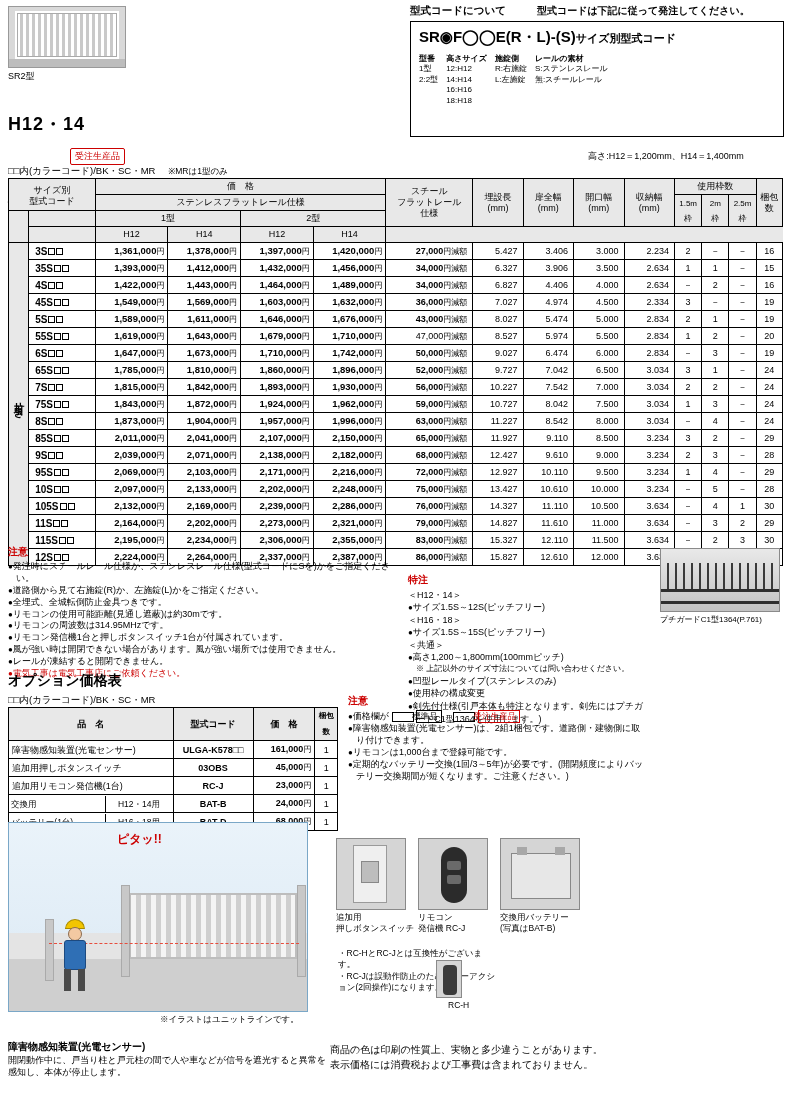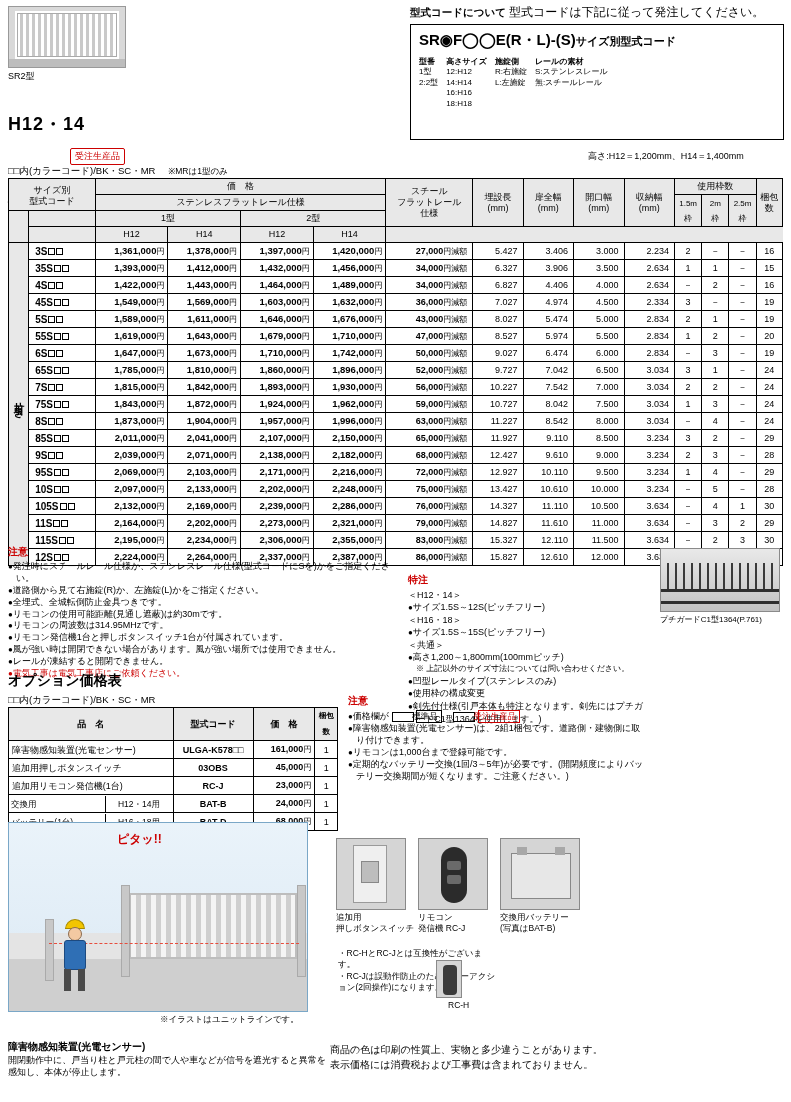--- a/index.html
+++ b/index.html
@@ -31,21 +31,21 @@
     position:absolute; left:0; bottom:0; width:100%; height:8px;
     background:#bdbdbd;
   }
   #prod-caption { left:8px; top:70px; font-size:9px; }
 
   #h1214 { left:8px; top:112px; font-size:18px; font-weight:bold; letter-spacing:1px;}
 
   
   #code-box { left:410px; top:4px; width:374px; height:138px; }
   #code-title { font-size:10.5px; font-weight:bold; }
-  #code-title .sub { font-weight:normal; font-size:12px; }
+  #code-title .sub { font-weight:bold; font-size:10px;margin-left:28px; }
   #code-inner {
     margin-top:3px; border:1px solid #000; height:116px; position:relative;
     padding:6px 8px;
   }
   .codeline { font-size:15px; font-weight:bold; letter-spacing:0px; }
   .codeline .sz { font-size:11px; font-weight:bold;text-align:right; }
   .code-legend { position:absolute; left:8px; top:32px; width:356px; font-size:8px; line-height:1.25; }
   .code-legend table { border-collapse:collapse; }
   .code-legend td { vertical-align:top; padding:0 8px 0 0; font-size:8px; line-height:1.3; white-space:nowrap;}
   .ttl { font-weight:bold; }
@@ -358,21 +358,21 @@
         <td class="">1</td>
         <td class="">－</td>
         <td class="">19</td>
       </tr>
       <tr>
         <td class="size-col">55S<span class="sq"></span><span class="sq"></span></td>
         <td class="price">1,619,000<span class="yen">円</span></td>
         <td class="price">1,643,000<span class="yen">円</span></td>
         <td class="price">1,679,000<span class="yen">円</span></td>
         <td class="price">1,710,000<span class="yen">円</span></td>
-        <td class="num"><span style="font-weight:bold">47,000</span><span style="font-size:8px">円減額</span></td>
+        <td class="num"><span style="font-weight:normal">47,000</span><span style="font-size:8px">円減額</span></td>
         <td class="num">8.527</td>
         <td class="num">5.974</td>
         <td class="num">5.500</td>
         <td class="num">2.834</td>
         <td class="">1</td>
         <td class="">2</td>
         <td class="">－</td>
         <td class="">20</td>
       </tr>
       <tr>

